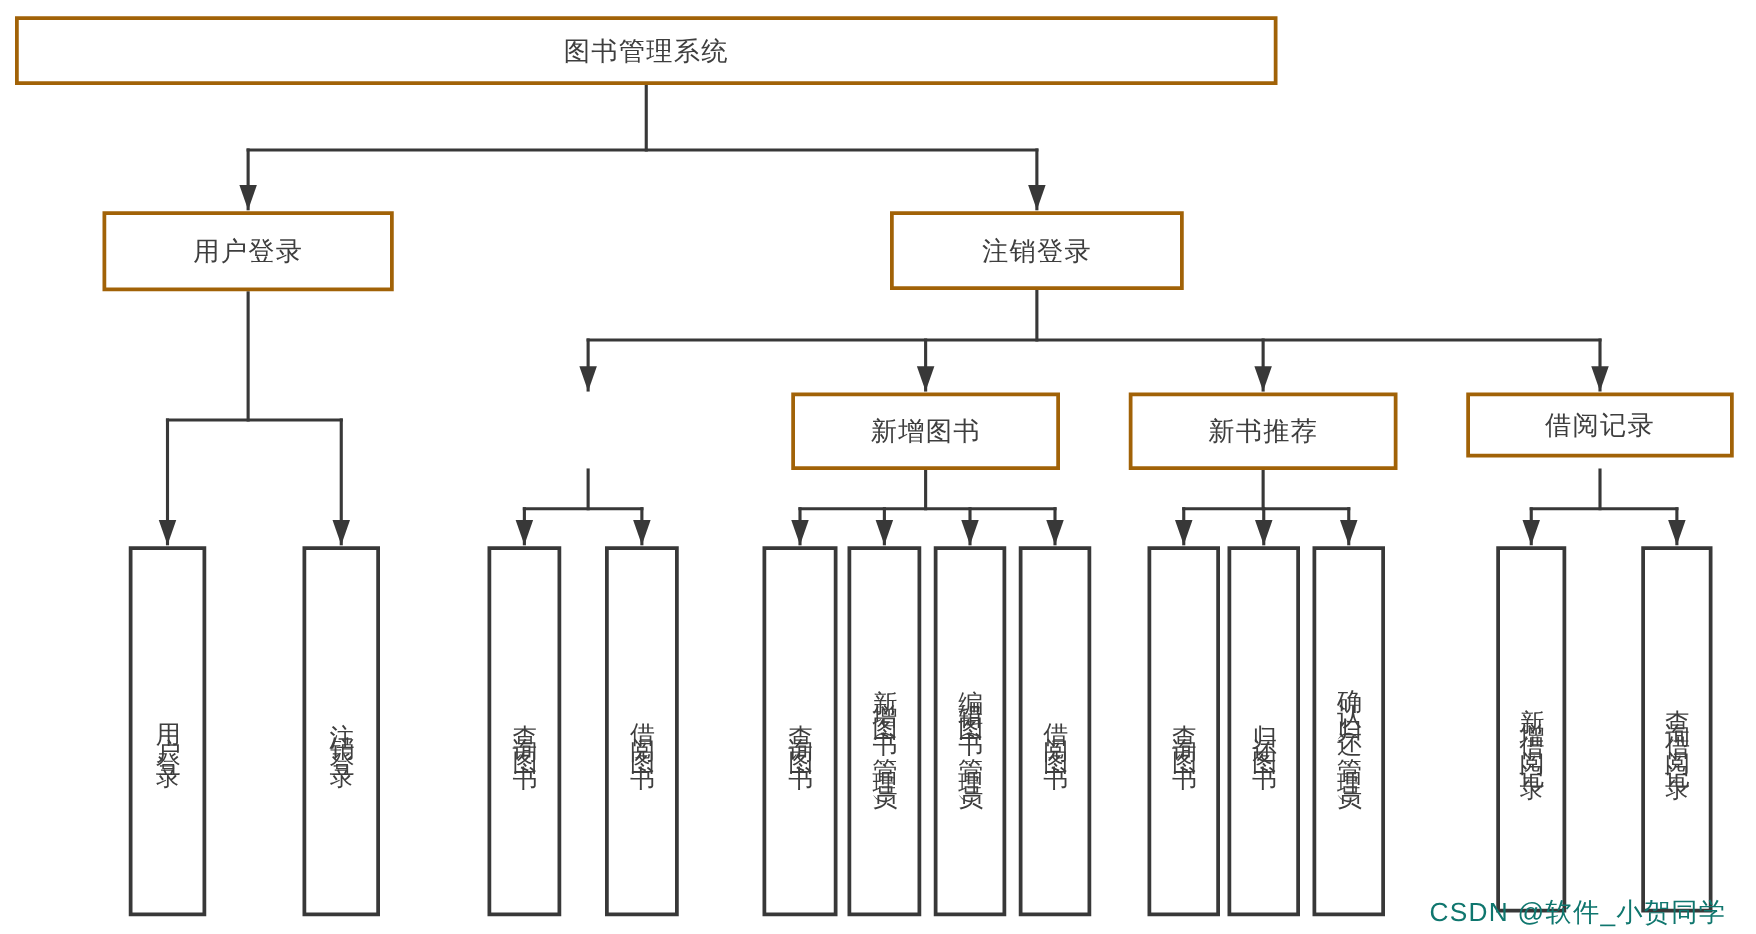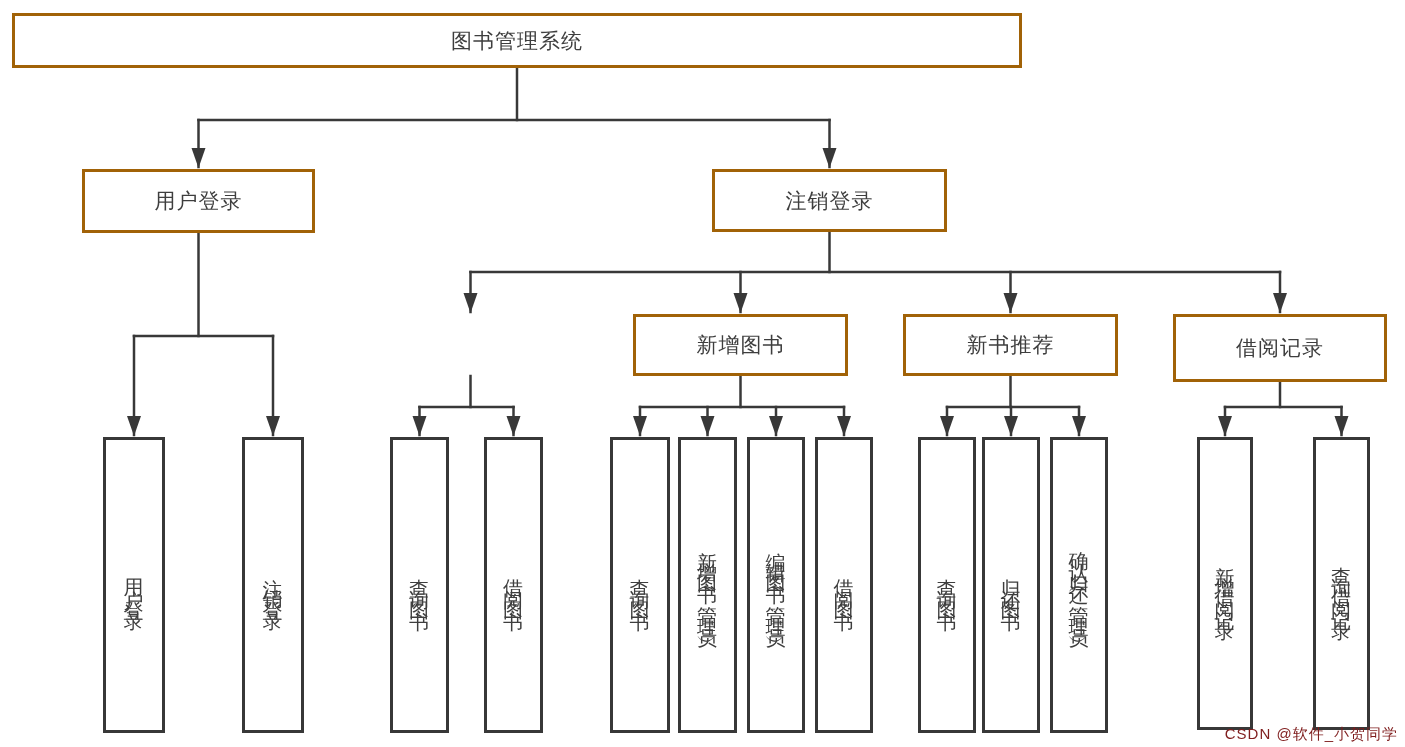--- a/index.html
+++ b/index.html
@@ -54,24 +54,24 @@
     writing-mode: vertical-rl;
     text-orientation: mixed;
     font-size: 20px;
     letter-spacing: 11px;
     color: #3e3e3e;
     line-height: 1;
     white-space: nowrap;
   }
   .watermark {
     position: absolute;
-    right: 7px;
+    right: 24px;
     bottom: 3px;
-    font-size: 15px;
-    color: #7f1d1d;
+    font-size: 21px;
+    color: #0f766e;
     letter-spacing: 1px;
     z-index: 3;
     white-space: nowrap;
   }
 </style>
 </head>
 <body>
 
 <div class="canvas">
 
@@ -135,21 +135,21 @@
   <div class="hbox" style="left:712px; top:169px; width:235px; height:63px;">
     <span class="hlabel">注销登录</span>
   </div>
 
   <div class="hbox" style="left:633px; top:314px; width:215px; height:62px;">
     <span class="hlabel">新增图书</span>
   </div>
   <div class="hbox" style="left:903px; top:314px; width:215px; height:62px;">
     <span class="hlabel">新书推荐</span>
   </div>
-  <div class="hbox" style="left:1173px; top:314px; width:214px; height:68px;">
+  <div class="hbox" style="left:1173px; top:314px; width:214px; height:52px;">
     <span class="hlabel">借阅记录</span>
   </div>
 
   <div class="vbox" style="left:103px; width:62px;">
     <span class="vlabel">用户登录</span>
   </div>
   <div class="vbox" style="left:242px; width:62px;">
     <span class="vlabel">注销登录</span>
   </div>
 

